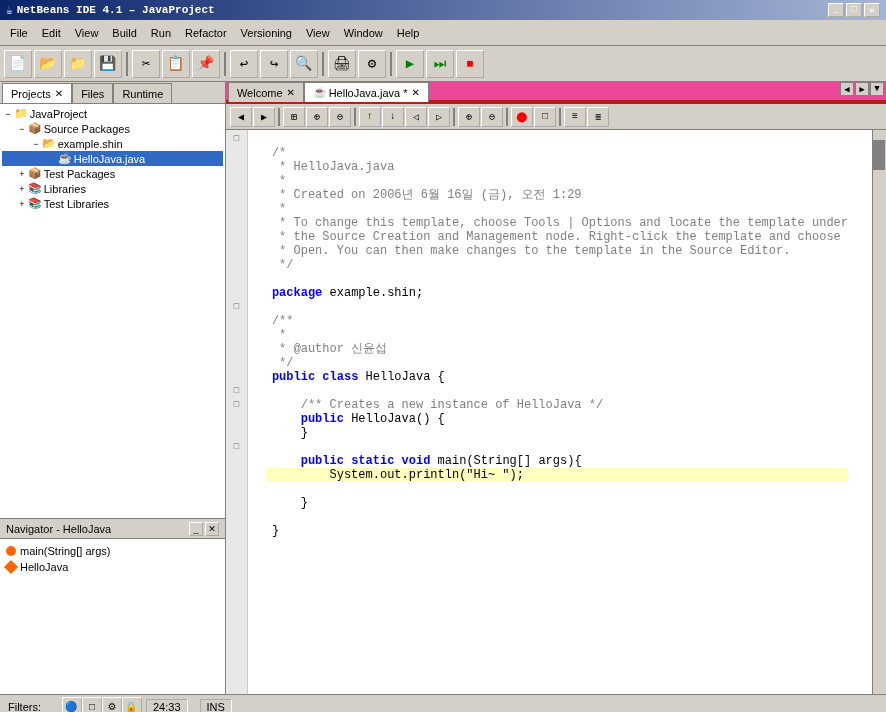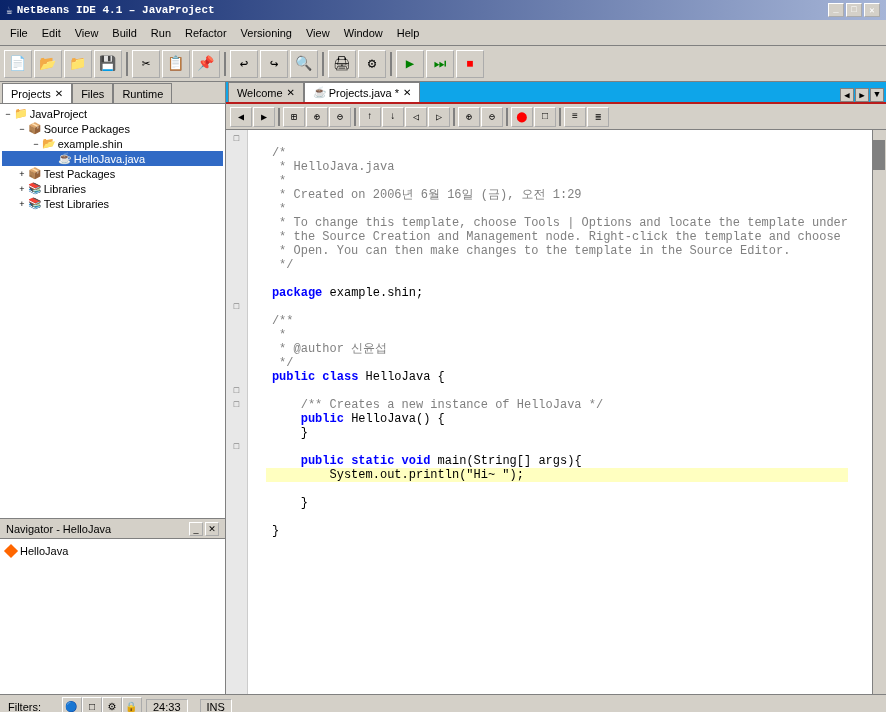--- a/index.html
+++ b/index.html
@@ -134,24 +134,24 @@
 
     
     .right-panel {
       flex: 1;
       display: flex;
       flex-direction: column;
     }
 
     
     .editor-tabs {
-      background: #0ea5e9;
-      display: flex;
-      align-items: flex-end;
-      border-bottom: 2px solid #b91c1c;
+      background: #ec4899;
+      display: flex;
+      align-items: flex-start;
+      border-bottom: 4px solid #b91c1c;
       height: 22px;
       padding: 0 2px;
     }
     .editor-tab {
       padding: 2px 8px;
       font-size: 11px;
       font-family: Arial, sans-serif;
       border: 1px solid #808080;
       border-bottom: none;
       background: #d4d0c8;
@@ -349,37 +349,41 @@
     <div class="navigator-panel">
       <div class="navigator-header">
         <span>Navigator - HelloJava</span>
         <div class="navigator-header-controls">
           <div class="nav-btn">_</div>
           <div class="nav-btn">✕</div>
         </div>
       </div>
       <div class="navigator-content">
         <div class="nav-item">
+          <span class="nav-dot"></span>
+          <span>main(String[] args)</span>
+        </div>
+        <div class="nav-item">
           <span class="nav-diamond"></span>
           <span>HelloJava</span>
         </div>
       </div>
     </div>
   </div>
 
   <div class="right-panel">
 
     <div class="editor-tabs">
       <div class="editor-tab">
         <span>Welcome</span>
         <span style="margin-left:4px; font-size:10px;">✕</span>
       </div>
       <div class="editor-tab active">
         <span style="margin-right:2px;">☕</span>
-        <span>Projects.java *</span>
+        <span>HelloJava.java *</span>
         <span style="margin-left:4px; font-size:10px;">✕</span>
       </div>
       <div class="tab-nav-btns">
         <div class="tab-nav-btn">◀</div>
         <div class="tab-nav-btn">▶</div>
         <div class="tab-nav-btn">▼</div>
       </div>
     </div>
 
     <div class="editor-toolbar">

